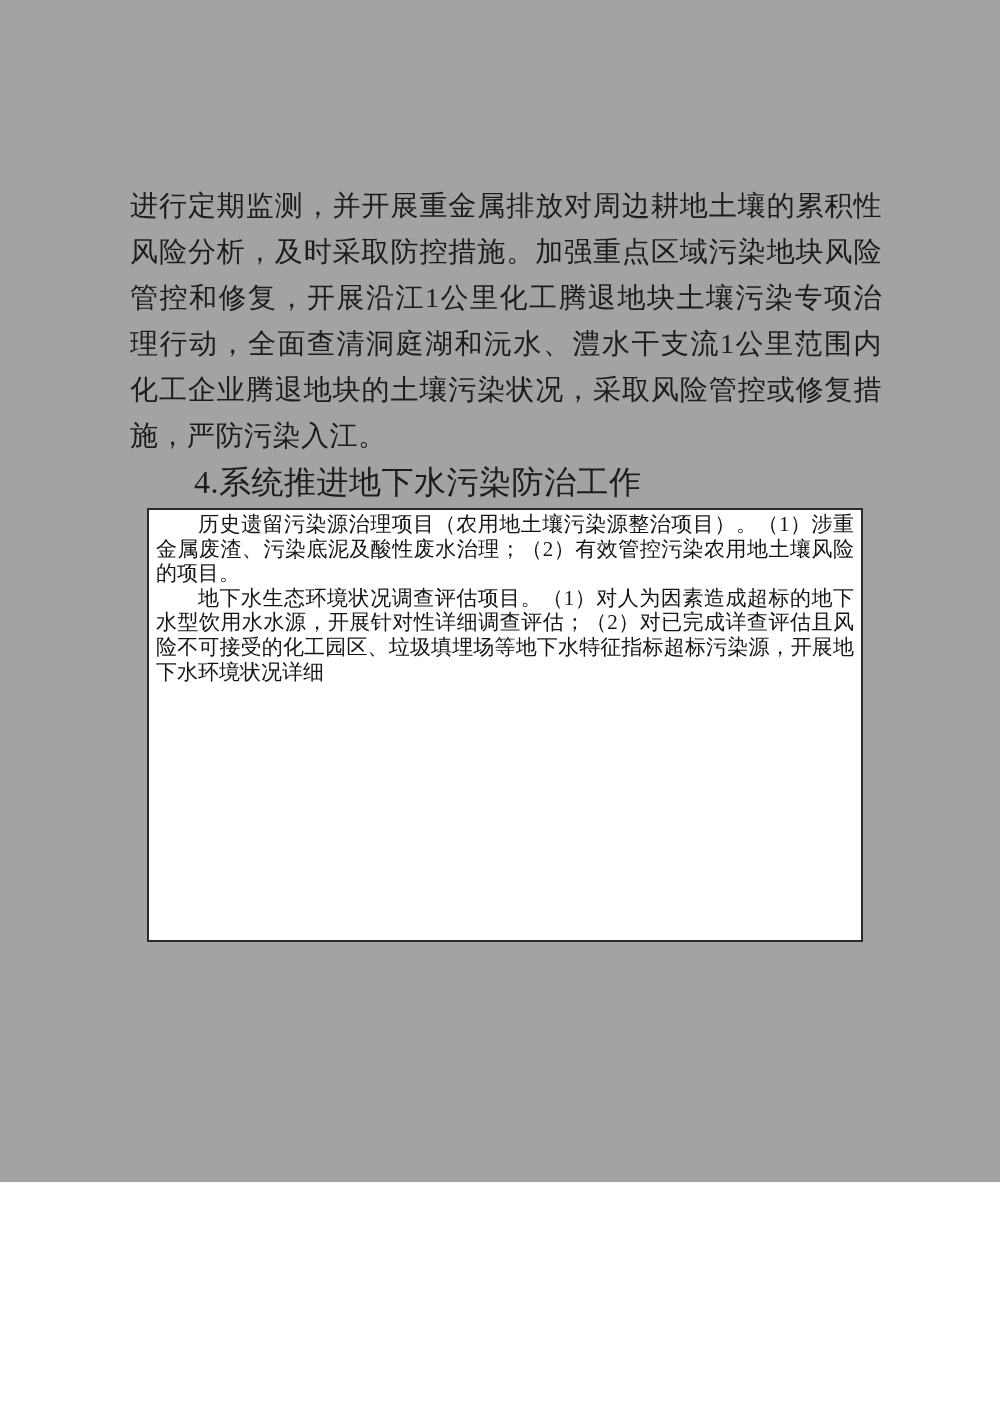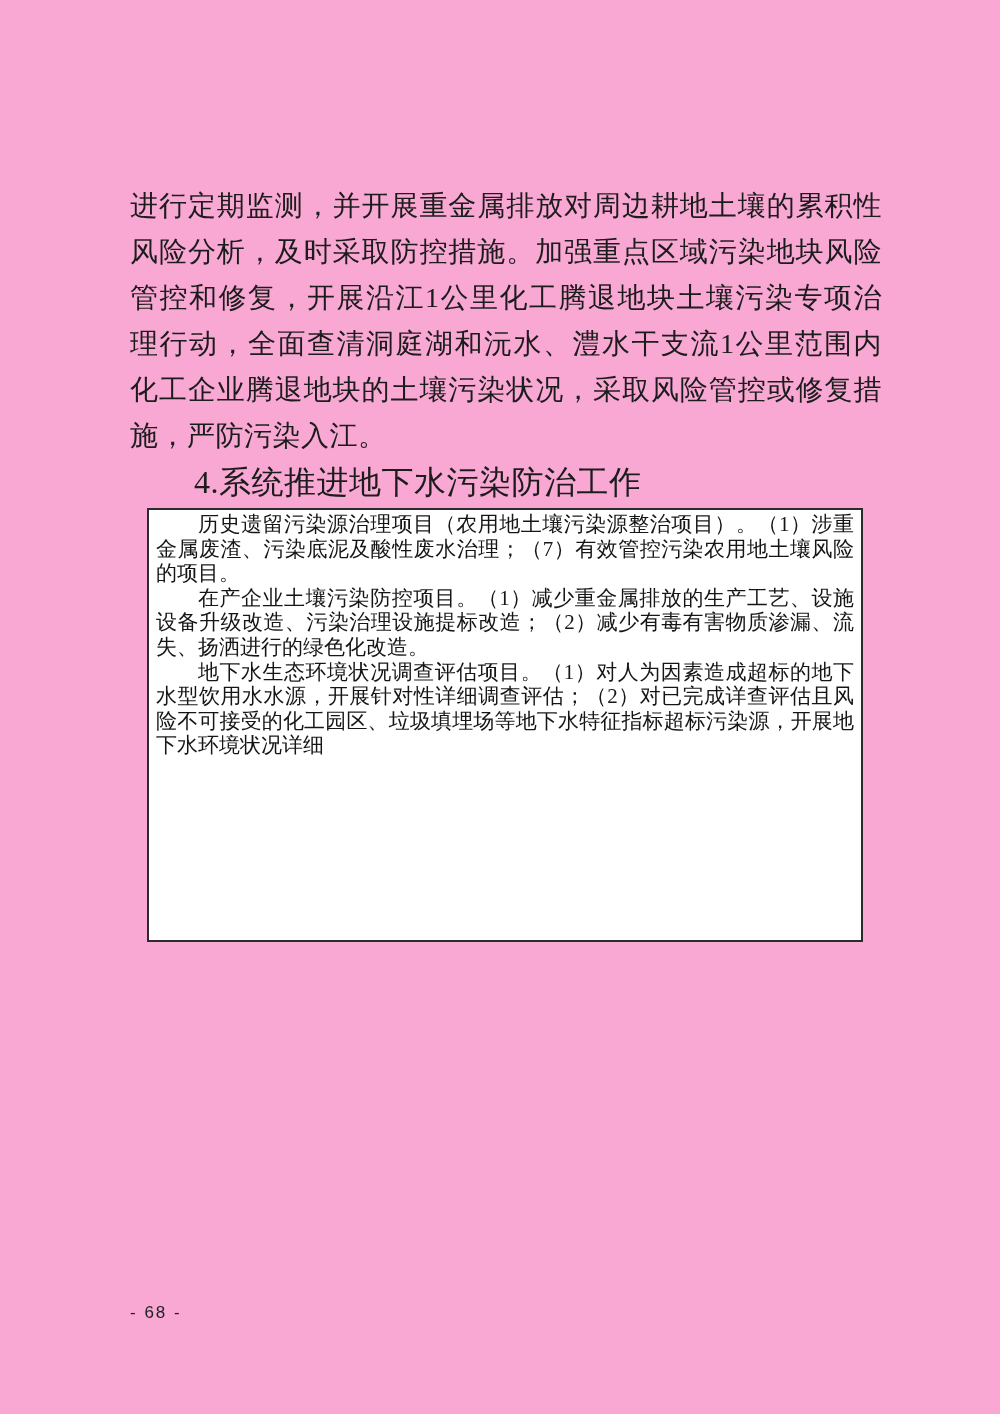--- a/index.html
+++ b/index.html
@@ -1,21 +1,21 @@
 <!DOCTYPE html>
 <html><head>
 <meta charset="utf-8">
 <style>
   * { margin: 0; padding: 0; box-sizing: border-box; }
   html, body { background: #ffffff; }
   .page {
     position: relative;
     width: 1000px;
-    height: 1414px;
-    background: #f9a8d4;
+    height: 1182px;
+    background: #a3a3a3;
     color: #1c1c1c;
     font-family: "Liberation Serif", "DejaVu Serif", serif;
     overflow: hidden;
   }
   .content {
     position: absolute;
     left: 130px;
     top: 183px;
     width: 752px;
   }
@@ -83,22 +83,21 @@
 <div class="page">
   <div class="content">
 
     <p class="body-para">进行定期监测，并开展重金属排放对周边耕地土壤的累积性风险分析，及时采取防控措施。加强重点区域污染地块风险管控和修复，开展沿江1公里化工腾退地块土壤污染专项治理行动，全面查清洞庭湖和沅水、澧水干支流1公里范围内化工企业腾退地块的土壤污染状况，采取风险管控或修复措施，严防污染入江。</p>
 
     <h3 class="section-heading">4.系统推进地下水污染防治工作</h3>
 
 
     <div class="callout-box">
       <div class="callout-body">
-        <p>历史遗留污染源治理项目（农用地土壤污染源整治项目）。（1）涉重金属废渣、污染底泥及酸性废水治理；（7）有效管控污染农用地土壤风险的项目。</p>
-        <p>在产企业土壤污染防控项目。（1）减少重金属排放的生产工艺、设施设备升级改造、污染治理设施提标改造；（2）减少有毒有害物质渗漏、流失、扬洒进行的绿色化改造。</p>
+        <p>历史遗留污染源治理项目（农用地土壤污染源整治项目）。（1）涉重金属废渣、污染底泥及酸性废水治理；（2）有效管控污染农用地土壤风险的项目。</p>
         <p>地下水生态环境状况调查评估项目。（1）对人为因素造成超标的地下水型饮用水水源，开展针对性详细调查评估；（2）对已完成详查评估且风险不可接受的化工园区、垃圾填埋场等地下水特征指标超标污染源，开展地下水环境状况详细</p>
       </div>
     </div>
 
   </div>
 
   <div class="page-number">- 68 -</div>
 </div>
 
 </body></html>

